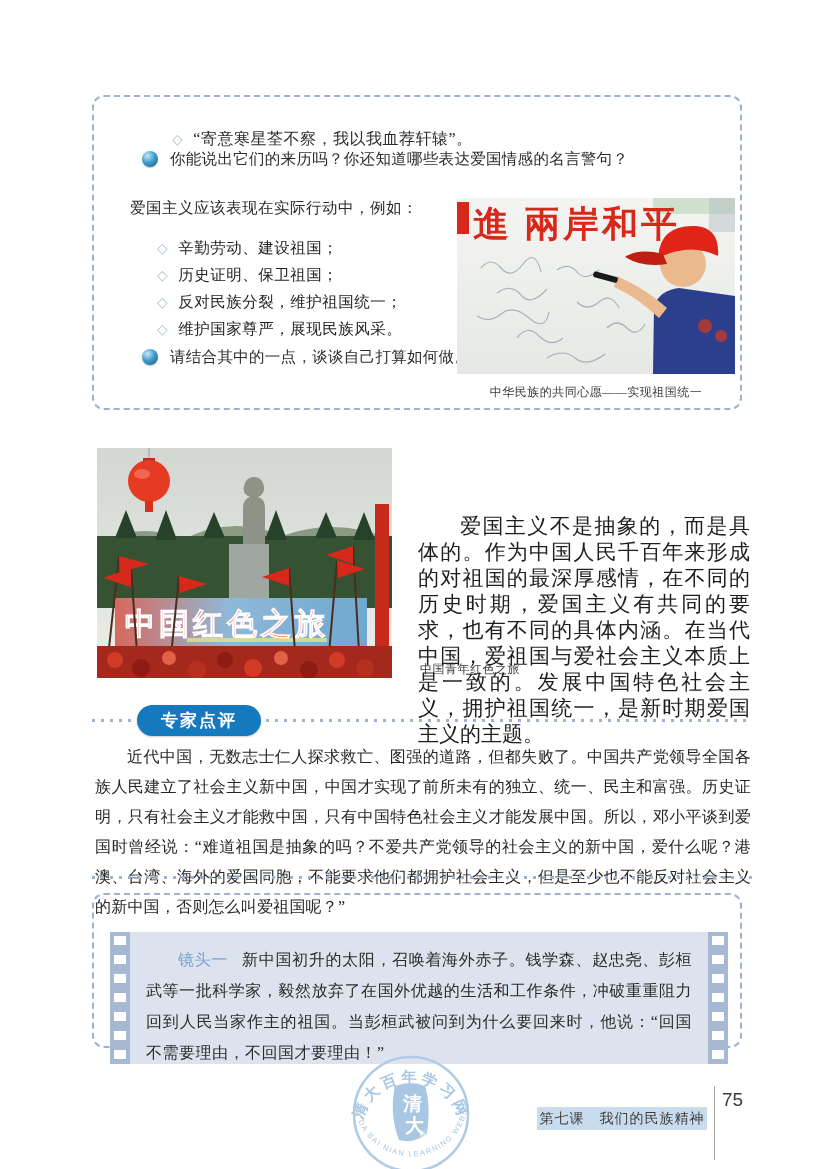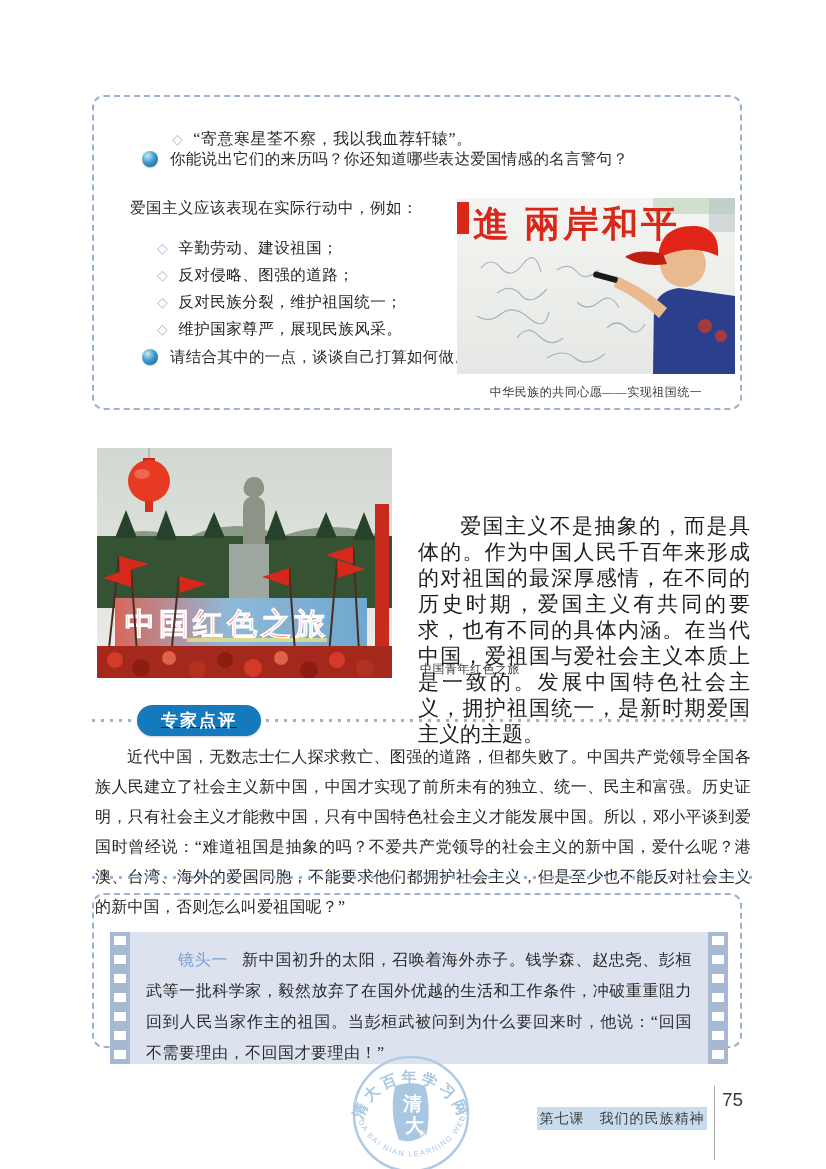--- a/index.html
+++ b/index.html
@@ -37,21 +37,21 @@
 
   .photo2 { left:97px; top:448px; width:295px; height:230px; }
   .caption2 { left:420px; top:661px; }
 
   .main-para {
     left:418px; top:479px; width:332px;
     font-size:21px; line-height:26px; text-align:justify; text-indent:2em; color:#1d1d1d;margin-top:34px;
   }
 
   
-  .expert-row { left:92px; top:705px; width:660px; height:30px; display:flex; align-items:center;text-decoration:underline; }
+  .expert-row { left:92px; top:705px; width:660px; height:30px; display:flex; align-items:center; }
   .dotline { height:3px; background:repeating-linear-gradient(90deg,#9db3cd 0 3px,transparent 3px 9px); }
   .dots-left { width:40px; }
   .dots-right { flex:1; }
   .expert-pill {
     margin:0 5px; padding:4px 24px; background:#1579bd; border-radius:16px;
     color:#fff; font-size:17px; font-weight:bold; letter-spacing:2px;
     font-family:"Liberation Sans","DejaVu Sans",sans-serif; white-space:nowrap;
     box-shadow:0 1px 2px rgba(0,0,0,.2);
   }
   .expert-para {
@@ -95,21 +95,21 @@
   </div>
 
   <div class="abs hand q-line q1">
     <span class="globe"></span><span>你能说出它们的来历吗？你还知道哪些表达爱国情感的名言警句？</span>
   </div>
 
   <div class="abs hand intro-line">爱国主义应该表现在实际行动中，例如：</div>
 
   <ul class="abs bullet-list">
     <li><span class="diamond">◇</span><span>辛勤劳动、建设祖国；</span></li>
-    <li><span class="diamond">◇</span><span>反对侵略、图强的道路；</span></li>
+    <li><span class="diamond">◇</span><span>历史证明、保卫祖国；</span></li>
     <li><span class="diamond">◇</span><span>反对民族分裂，维护祖国统一；</span></li>
     <li><span class="diamond">◇</span><span>维护国家尊严，展现民族风采。</span></li>
   </ul>
 
   <div class="abs hand q-line q2">
     <span class="globe"></span><span>请结合其中的一点，谈谈自己打算如何做。</span>
   </div>
 
   <div class="abs photo-frame photo1">
     <svg width="278" height="176" viewBox="0 0 278 176">

